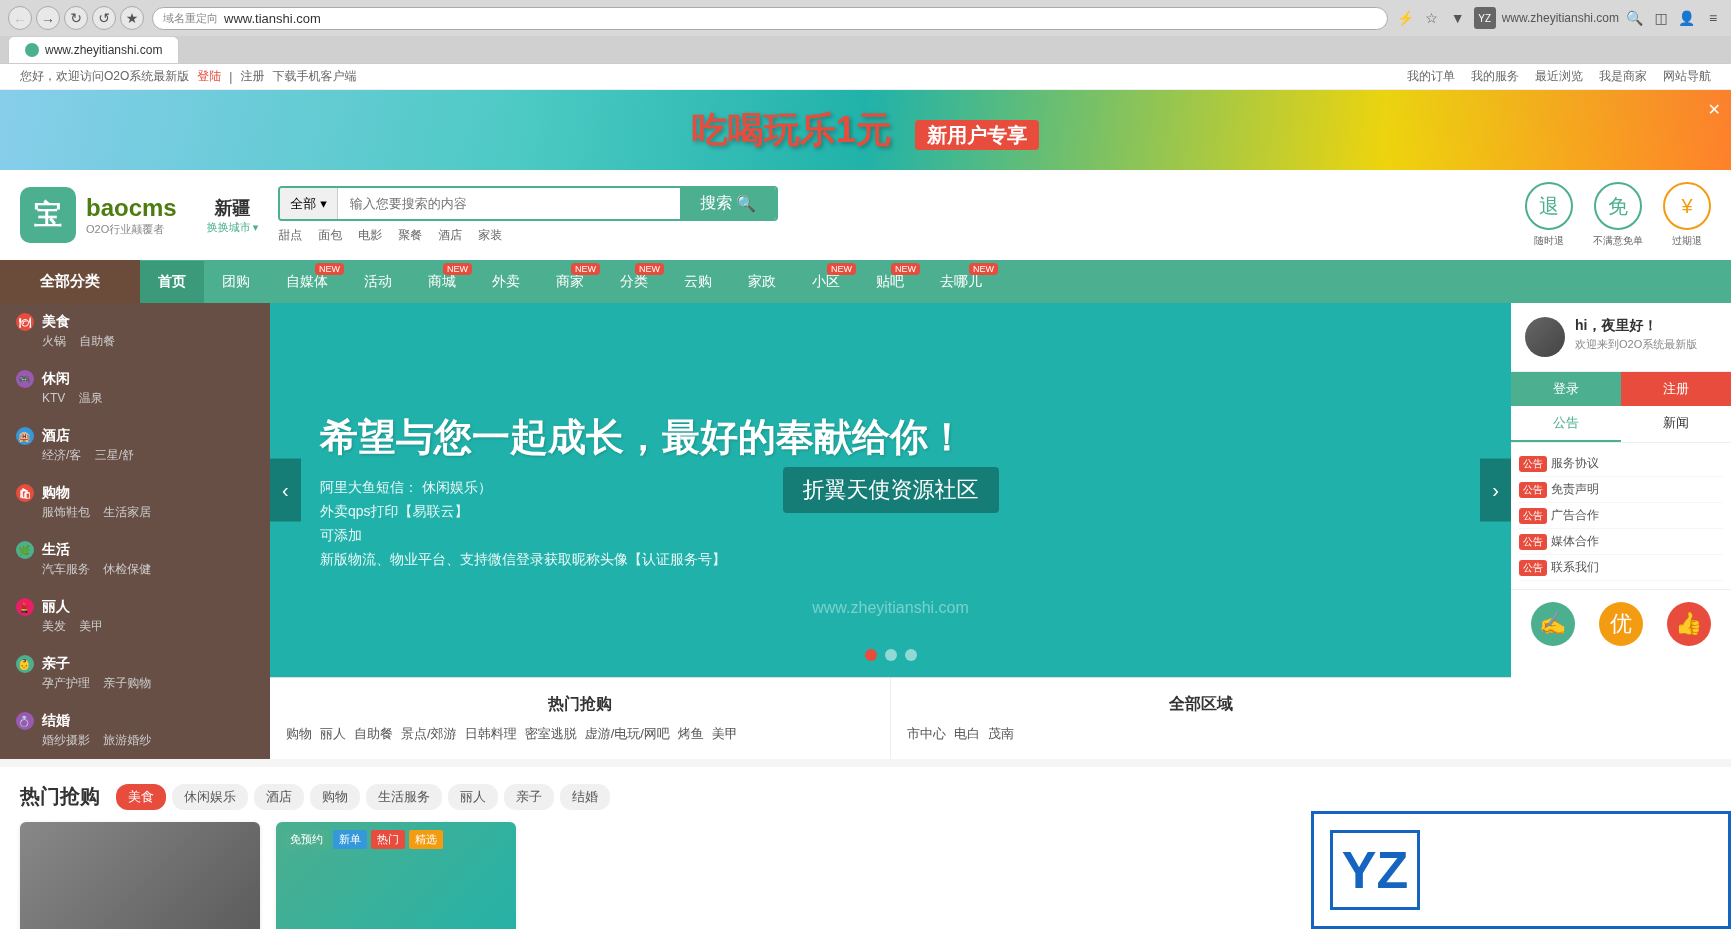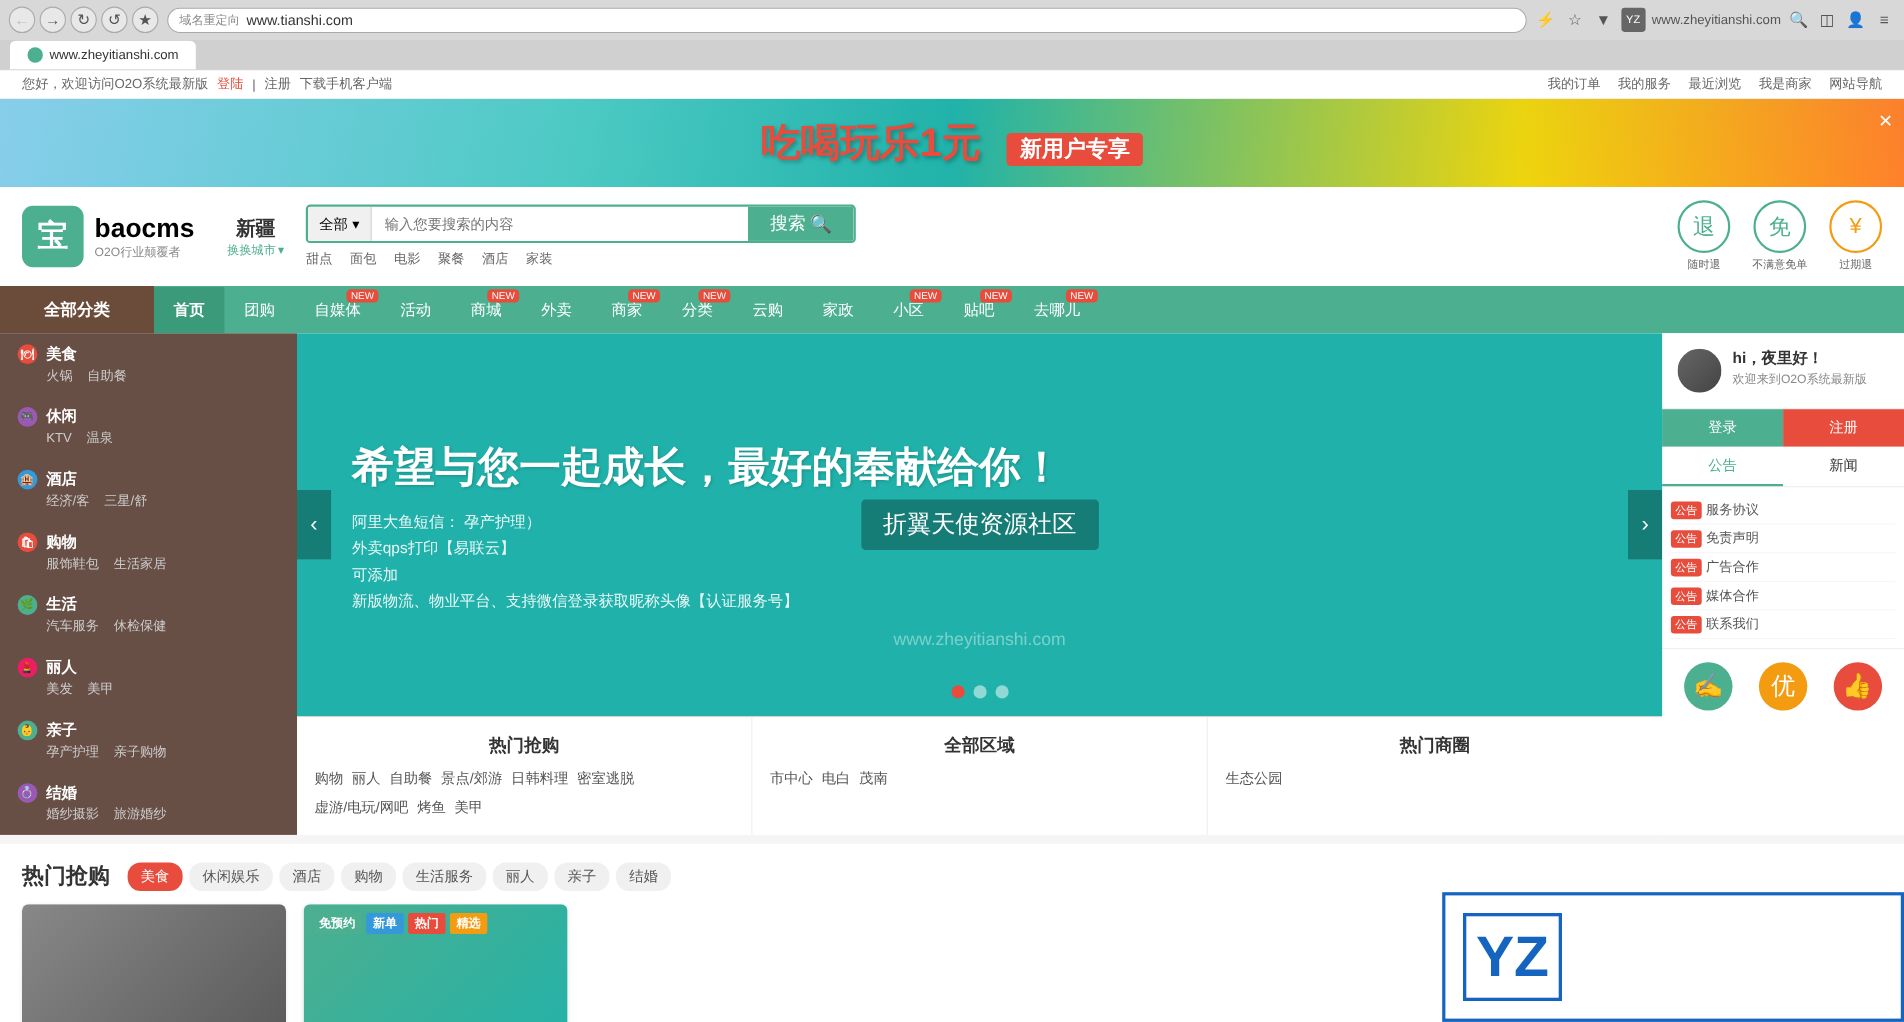--- a/index.html
+++ b/index.html
@@ -28,21 +28,21 @@
     .top-bar-right span { cursor: pointer; }
 
     
     .banner-ad { width: 100%; height: 80px; background: linear-gradient(135deg, #87ceeb, #20b2aa, #ffd700); display: flex; align-items: center; justify-content: center; position: relative; overflow: hidden; }
     .banner-ad-close { position: absolute; right: 10px; top: 10px; cursor: pointer; color: white; font-size: 16px; }
 
     
     .header { background: white; padding: 12px 20px; display: flex; align-items: center; gap: 20px; }
     .logo-area { display: flex; align-items: center; gap: 10px; }
     .logo-icon { width: 56px; height: 56px; background: #4caf8f; border-radius: 10px; display: flex; align-items: center; justify-content: center; color: white; font-size: 28px; font-weight: bold; }
-    .logo-text { font-size: 24px; font-weight: bold; color: #000000; }
+    .logo-text { font-size: 24px; font-weight: bold; color: #4d7c0f; }
     .logo-sub { font-size: 11px; color: #888; }
     .city-selector { display: flex; flex-direction: column; align-items: center; margin-left: 10px; }
     .city-name { font-size: 18px; color: #333; font-weight: bold; }
     .city-change { font-size: 11px; color: #4caf8f; cursor: pointer; display: flex; align-items: center; gap: 2px; }
     .search-area { display: flex; flex-direction: column; gap: 6px; flex: 1; max-width: 500px; }
     .search-bar { display: flex; border: 2px solid #4caf8f; border-radius: 4px; overflow: hidden; }
     .search-category { padding: 0 10px; background: #f0f0f0; border-right: 1px solid #ccc; display: flex; align-items: center; gap: 4px; cursor: pointer; font-size: 13px; }
     .search-input { flex: 1; padding: 8px 12px; border: none; outline: none; font-size: 13px; color: #999; }
     .search-btn { background: #4caf8f; color: white; border: none; padding: 0 20px; cursor: pointer; font-size: 16px; display: flex; align-items: center; }
     .search-tags { display: flex; gap: 16px; font-size: 12px; color: #666; }
@@ -118,21 +118,21 @@
     .hot-purchase-header { display: flex; align-items: center; gap: 16px; margin-bottom: 12px; }
     .hot-purchase-title { font-size: 20px; font-weight: bold; color: #333; }
     .hot-purchase-tabs { display: flex; gap: 6px; }
     .hp-tab { padding: 4px 12px; border-radius: 12px; font-size: 13px; cursor: pointer; }
     .hp-tab.active { background: #e74c3c; color: white; }
     .hp-tab:not(.active) { background: #f0f0f0; color: #555; }
     .product-grid { display: flex; gap: 16px; }
     .product-card { width: 240px; background: white; border-radius: 6px; overflow: hidden; box-shadow: 0 1px 4px rgba(0,0,0,0.1); }
     .product-img { width: 100%; height: 160px; background: #ddd; position: relative; overflow: hidden; }
     .product-tags { position: absolute; top: 8px; left: 8px; display: flex; gap: 4px; }
-    .product-tag { font-size: 11px; color: white; padding: 2px 6px; border-radius: 2px; font-weight: bold; }
+    .product-tag { font-size: 11px; color: white; padding: 2px 6px; border-radius: 2px; }
     .product-tag.green { background: #4caf8f; }
     .product-tag.blue { background: #3498db; }
     .product-tag.red { background: #e74c3c; }
     .product-tag.orange { background: #f39c12; }
   </style>
 </head>
 <body>
 
 <div class="browser-chrome">
   <div class="browser-toolbar">
@@ -390,21 +390,21 @@
         <span>旅游婚纱</span>
       </div>
     </div>
   </div>
 
   <div style="flex:1;display:flex;flex-direction:column;">
     <div class="carousel">
       <div class="carousel-content">
         <div class="carousel-main-text">希望与您一起成长，最好的奉献给你！</div>
         <div class="carousel-sub-items">
-          <div class="carousel-sub-item">阿里大鱼短信：                    孕产护理）</div>
+          <div class="carousel-sub-item">阿里大鱼短信：                    休闲娱乐）</div>
           <div class="carousel-sub-item">外卖qps打印【易联云】</div>
           <div class="carousel-sub-item">可添加</div>
           <div class="carousel-sub-item">新版物流、物业平台、支持微信登录获取昵称头像【认证服务号】</div>
         </div>
       </div>
       <div class="carousel-overlay">折翼天使资源社区</div>
       <div class="carousel-watermark">www.zheyitianshi.com</div>
       <button class="carousel-prev">‹</button>
       <button class="carousel-next">›</button>
       <div class="carousel-dots">
@@ -430,26 +430,20 @@
         </div>
       </div>
       <div class="hot-section">
         <div class="hot-section-title">全部区域</div>
         <div class="hot-section-tags">
           <span class="hot-tag">市中心</span>
           <span class="hot-tag">电白</span>
           <span class="hot-tag">茂南</span>
         </div>
       </div>
-      <div class="hot-section">
-        <div class="hot-section-title">热门商圈</div>
-        <div class="hot-section-tags">
-          <span class="hot-tag">生态公园</span>
-        </div>
-      </div>
     </div>
   </div>
 
   <div class="right-panel">
     <div class="user-greeting">
       <div class="user-avatar">
         <div class="user-avatar-img"></div>
       </div>
       <div>
         <div class="user-hello">hi，夜里好！</div>

